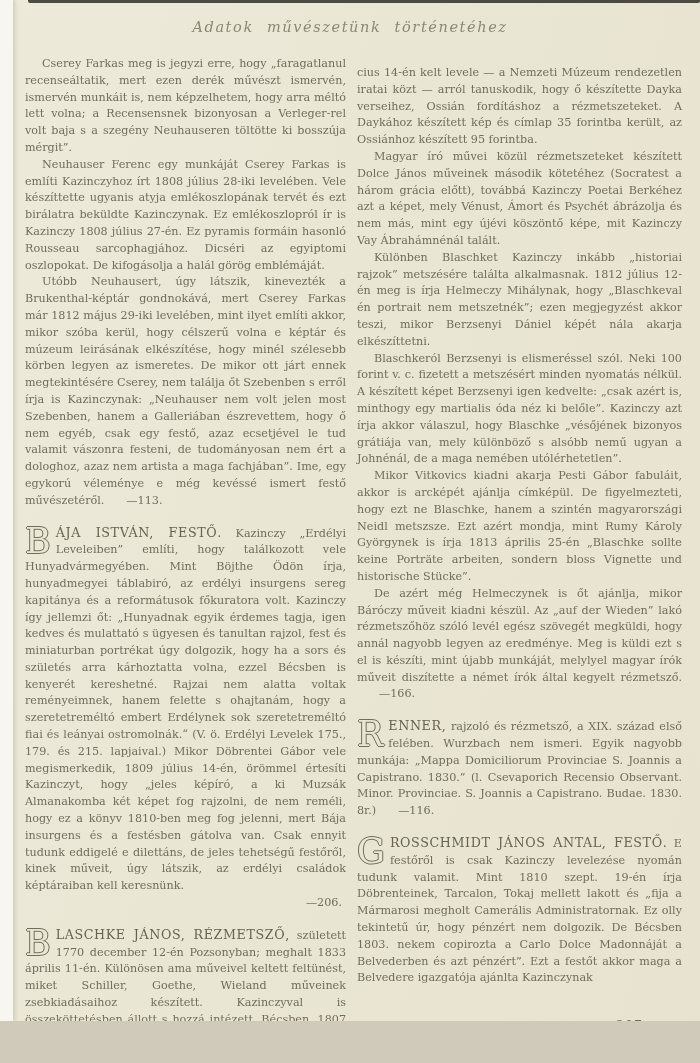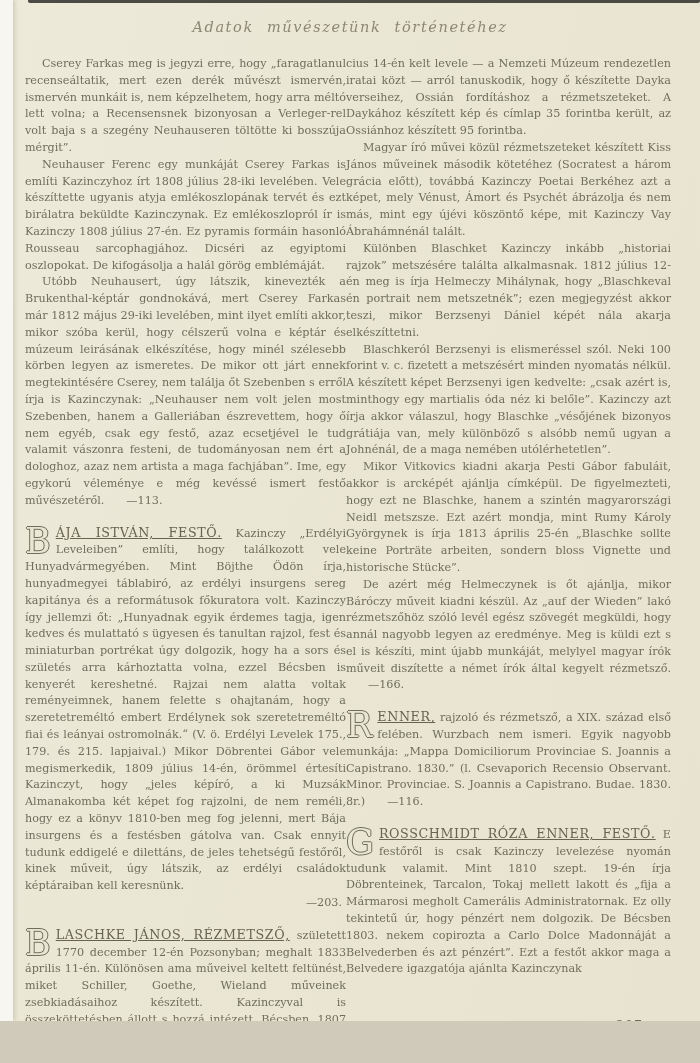--- a/index.html
+++ b/index.html
@@ -25,34 +25,34 @@
     text-align:center;font-style:italic;
     font-size:14.5px;letter-spacing:1.6px;word-spacing:7px;
     color:#8b8875;
   }
   .col{
     position:absolute;top:56px;
     font-size:11.2px;line-height:16.8px;
     text-align:justify;
   }
   .col-left{left:25px;width:321px;}
-  .col-right{left:346px;width:325px;}
+  .col-right{left:357px;width:325px;margin-top:9px;}
   .para{margin:0;padding:0;}
   .indent{text-indent:17px;}
   .entry{margin-top:15px;}
   .dropcap{
     float:left;
     font-size:35px;line-height:31px;
     padding:1px 5px 0 0;
     color:#eae6d4;
     text-shadow:-1px 0 #6f6d5c,1px 0 #6f6d5c,0 -1px #6f6d5c,0 1px #6f6d5c;
     font-weight:normal;
   }
   .entry-head{
-    font-size:12.7px;letter-spacing:.6px;color:#66644f;text-decoration:underline;
+    font-size:12.7px;letter-spacing:.6px;color:#66644f;
   }
   .ref{padding-left:22px;}
   .ref-line{display:block;text-align:right;padding-right:4px;}
   .page-number{
     position:absolute;left:616px;top:1018px;
     font-size:12.5px;letter-spacing:1px;color:#6f6d5c;text-decoration:underline;
   }
 </style>
 </head>
 <body>
@@ -69,55 +69,55 @@
     <p class="para indent">Cserey Farkas meg is jegyzi erre, hogy „faragatlanul recenseáltatik, mert ezen derék művészt ismervén, ismervén munkáit is, nem képzelhetem, hogy arra méltó lett volna; a Recensensnek bizonyosan a Verleger-rel volt baja s a szegény Neuhauseren töltötte ki bosszúja mérgit”.</p>
 
     <p class="para indent">Neuhauser Ferenc egy munkáját Cserey Farkas is említi Kazinczyhoz írt 1808 július 28-iki levelében. Vele készíttette ugyanis atyja emlékoszlopának tervét és ezt birálatra beküldte Kazinczynak. Ez emlékoszlopról ír is Kazinczy 1808 július 27-én. Ez pyramis formáin hasonló Rousseau sarcophagjához. Dicséri az egyiptomi oszlopokat. De kifogásolja a halál görög emblémáját.</p>
 
     <p class="para indent"><span>Utóbb Neuhausert, úgy látszik, kinevezték a Brukenthal-képtár gondnokává, mert Cserey Farkas már 1812 május 29-iki levelében, mint ilyet említi akkor, mikor szóba kerül, hogy célszerű volna e képtár és múzeum leirásának elkészítése, hogy minél szélesebb körben legyen az ismeretes. De mikor ott járt ennek megtekintésére Cserey, nem találja őt Szebenben s erről írja is Kazinczynak: „Neuhauser nem volt jelen most Szebenben, hanem a Galleriában észrevettem, hogy ő nem egyéb, csak egy festő, azaz ecsetjével le tud valamit vászonra festeni, de tudományosan nem ért a dologhoz, azaz nem artista a maga fachjában”. Ime, egy egykorú véleménye e még kevéssé ismert festő művészetéről.</span><span class="ref">—113.</span></p>
 
     <p class="para entry">
       <span class="dropcap">B</span>
       <span class="entry-head">ÁJA ISTVÁN, FESTŐ.</span>
       <span>Kazinczy „Erdélyi Leveleiben” említi, hogy találkozott vele Hunyadvármegyében. Mint Böjthe Ödön írja, hunyadmegyei táblabiró, az erdélyi insurgens sereg kapitánya és a reformátusok főkuratora volt. Kazinczy így jellemzi őt: „Hunyadnak egyik érdemes tagja, igen kedves és mulattató s ügyesen és tanultan rajzol, fest és miniaturban portrékat úgy dolgozik, hogy ha a sors és születés arra kárhoztatta volna, ezzel Bécsben is kenyerét kereshetné. Rajzai nem alatta voltak reményeimnek, hanem felette s ohajtanám, hogy a szeretetreméltó embert Erdélynek sok szeretetreméltó fiai és leányai ostromolnák.“ (V. ö. Erdélyi Levelek 175., 179. és 215. lapjaival.) Mikor Döbrentei Gábor vele megismerkedik, 1809 július 14-én, örömmel értesíti Kazinczyt, hogy „jeles képíró, a ki Muzsák Almanakomba két képet fog rajzolni, de nem reméli, hogy ez a könyv 1810-ben meg fog jelenni, mert Bája insurgens és a festésben gátolva van. Csak ennyit tudunk eddigelé e dilettáns, de jeles tehetségű festőről, kinek műveit, úgy látszik, az erdélyi családok képtáraiban kell keresnünk.</span>
-      <span class="ref-line">—203.</span>
+      <span class="ref-line">—206.</span>
     </p>
 
     <p class="para entry">
       <span class="dropcap">B</span>
       <span class="entry-head">LASCHKE JÁNOS, RÉZMETSZŐ,</span>
       <span>született 1770 december 12-én Pozsonyban; meghalt 1833 április 11-én. Különösen ama műveivel keltett feltünést, miket Schiller, Goethe, Wieland műveinek zsebkiadásaihoz készített. Kazinczyval is összeköttetésben állott s hozzá intézett, Bécsben, 1807 már-</span>
     </p>
 
   </div>
 
   <div class="col col-right">
 
     <p class="para">cius 14-én kelt levele — a Nemzeti Múzeum rendezetlen iratai közt — arról tanuskodik, hogy ő készítette Dayka verseihez, Ossián fordításhoz a rézmetszeteket. A Daykához készített kép és címlap 35 forintba került, az Ossiánhoz készített 95 forintba.</p>
 
-    <p class="para indent">Magyar író művei közül rézmetszeteket készített Kiss János műveinek második kötetéhez (Socratest a három grácia előtt), továbbá Kazinczy Poetai Berkéhez azt a képet, mely Vénust, Ámort és Psychét ábrázolja és nem más, mint egy újévi köszöntő képe, mit Kazinczy Vay Ábrahámnénál talált.</p>
+    <p class="para indent">Magyar író művei közül rézmetszeteket készített Dolce János műveinek második kötetéhez (Socratest a három grácia előtt), továbbá Kazinczy Poetai Berkéhez azt a képet, mely Vénust, Ámort és Psychét ábrázolja és nem más, mint egy újévi köszöntő képe, mit Kazinczy Vay Ábrahámnénál talált.</p>
 
     <p class="para indent">Különben Blaschket Kazinczy inkább „historiai rajzok” metszésére találta alkalmasnak. 1812 július 12-én meg is írja Helmeczy Mihálynak, hogy „Blaschkeval én portrait nem metszetnék”; ezen megjegyzést akkor teszi, mikor Berzsenyi Dániel képét nála akarja elkészíttetni.</p>
 
     <p class="para indent">Blaschkeról Berzsenyi is elismeréssel szól. Neki 100 forint v. c. fizetett a metszésért minden nyomatás nélkül. A készített képet Berzsenyi igen kedvelte: „csak azért is, minthogy egy martialis óda néz ki belőle”. Kazinczy azt írja akkor válaszul, hogy Blaschke „vésőjének bizonyos grátiája van, mely különböző s alsóbb nemű ugyan a Johnénál, de a maga nemében utólérhetetlen”.</p>
 
 
     <p class="para indent">Mikor Vitkovics kiadni akarja Pesti Gábor fabuláit, akkor is arcképét ajánlja címképül. De figyelmezteti, hogy ezt ne Blaschke, hanem a szintén magyarországi Neidl metszsze. Ezt azért mondja, mint Rumy Károly Györgynek is írja 1813 április 25-én „Blaschke sollte keine Porträte arbeiten, sondern bloss Vignette und historische Stücke”.</p>
 
     <p class="para indent"><span>De azért még Helmeczynek is őt ajánlja, mikor Báróczy műveit kiadni készül. Az „auf der Wieden” lakó rézmetszőhöz szóló levél egész szövegét megküldi, hogy annál nagyobb legyen az eredménye. Meg is küldi ezt s el is készíti, mint újabb munkáját, melylyel magyar írók műveit diszítette a német írók által kegyelt rézmetsző.</span><span class="ref">—166.</span></p>
 
     <p class="para entry">
       <span class="dropcap">R</span>
       <span class="entry-head">ENNER,</span>
       <span>rajzoló és rézmetsző, a XIX. század első felében. Wurzbach nem ismeri. Egyik nagyobb munkája: „Mappa Domiciliorum Provinciae S. Joannis a Capistrano. 1830.” (l. Csevaporich Recensio Observant. Minor. Provinciae. S. Joannis a Capistrano. Budae. 1830. 8r.)</span><span class="ref">—116.</span>
     </p>
 
     <p class="para entry">
       <span class="dropcap">G</span>
-      <span class="entry-head">ROSSCHMIDT RÓZA ENNER, FESTŐ.</span>
+      <span class="entry-head">ROSSCHMIDT JÁNOS ANTAL, FESTŐ.</span>
       <span>E festőről is csak Kazinczy levelezése nyomán tudunk valamit. Mint 1810 szept. 19-én írja Döbrenteinek, Tarcalon, Tokaj mellett lakott és „fija a Mármarosi megholt Camerális Administratornak. Ez olly tekintetű úr, hogy pénzért nem dolgozik. De Bécsben 1803. nekem copirozta a Carlo Dolce Madonnáját a Belvederben és azt pénzért”. Ezt a festőt akkor maga a Belvedere igazgatója ajánlta Kazinczynak</span>
     </p>
 
   </div>
 
   <div class="page-number">207</div>
 
 </div>
 
 </body></html>

